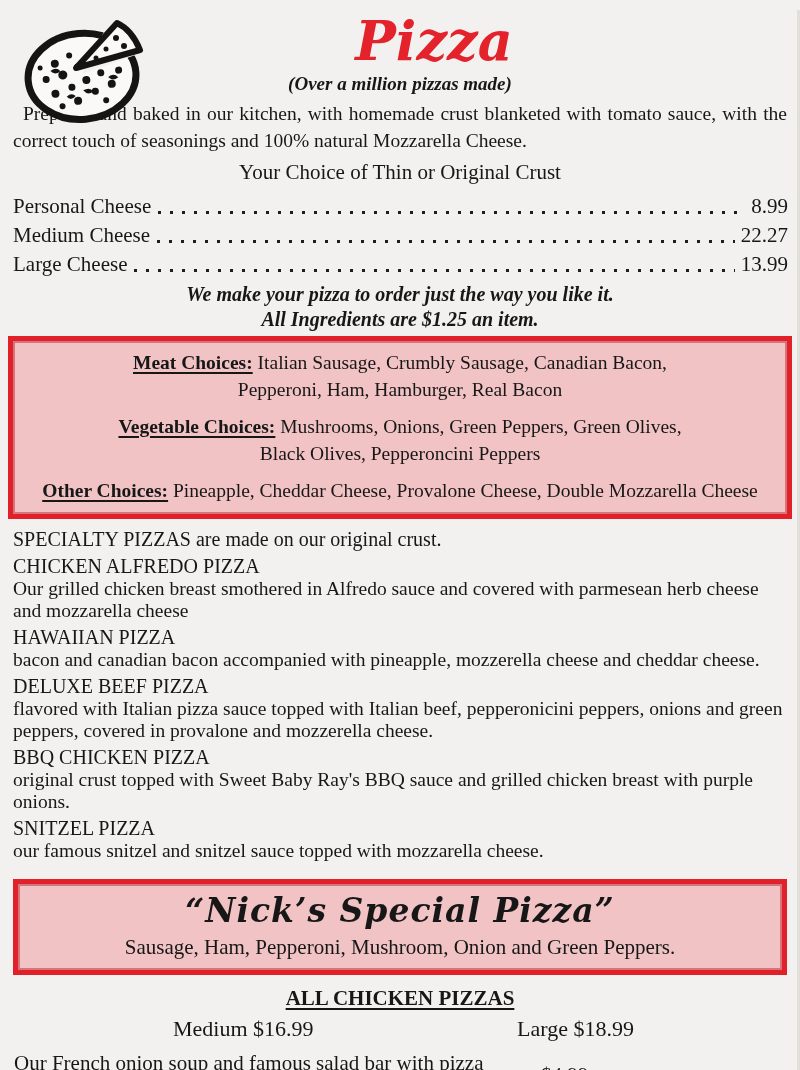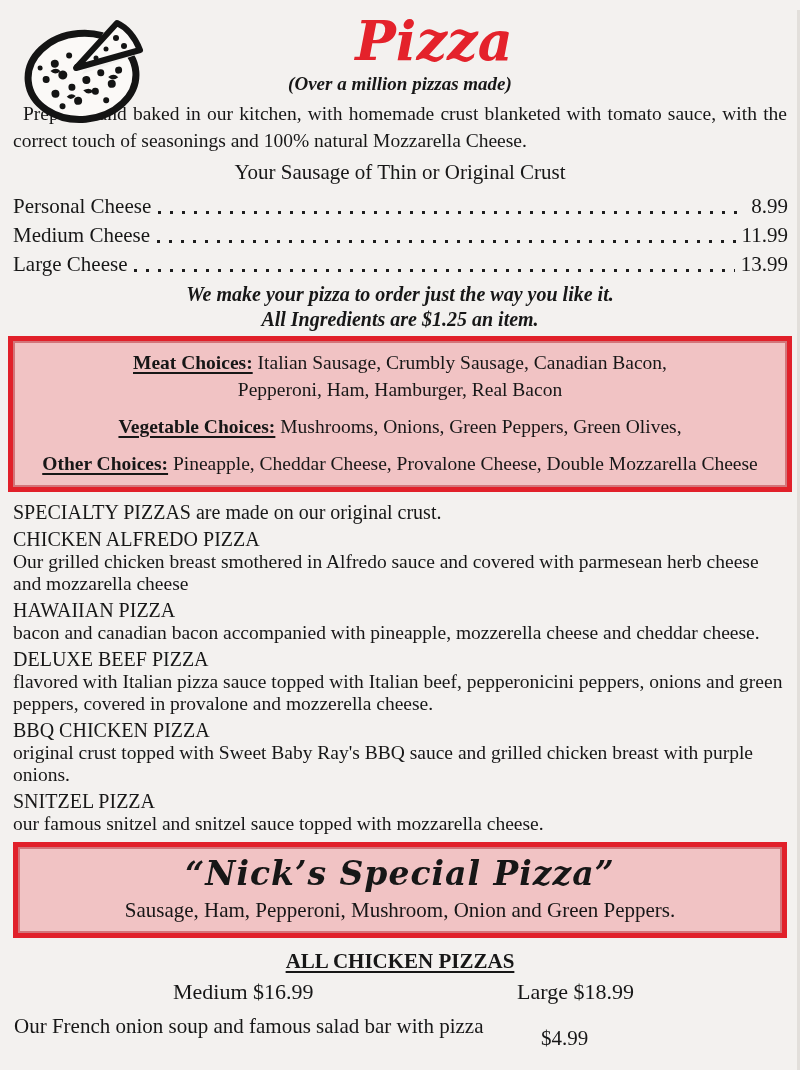--- a/index.html
+++ b/index.html
@@ -60,21 +60,21 @@
   }
 
   
   .specialty{margin:8px 13px 0;}
   .spec-heading{font-size:20px;line-height:24px;}
   .spec-item{margin-top:4px;}
   .spec-name{font-size:20px;line-height:23px;}
   .spec-desc{font-size:19.5px;line-height:22px;}
 
   
-  .special-box{margin-top:7px;margin-left:13px;margin-right:13px;text-align:center;padding:8px 8px 10px;}
+  .special-box{margin-top:17px;margin-left:13px;margin-right:13px;text-align:center;padding:8px 8px 10px;}
   .special-title{
     font-family:"DejaVu Serif", serif;font-style:italic;font-weight:bold;
     font-size:33px;line-height:38px;letter-spacing:1px;
   }
   .special-toppings{font-size:21px;line-height:26px;margin-top:4px;}
 
   
   .all-special-heading{
     text-align:center;font-weight:bold;font-size:21px;line-height:26px;margin-top:10px;
     text-decoration:underline;text-decoration-thickness:2px;text-underline-offset:3px;
@@ -125,32 +125,32 @@
         <circle cx="90" cy="33" r="2.5" fill="#141414"></circle>
         <circle cx="80" cy="42" r="2.5" fill="#141414"></circle>
       </g>
     </svg>
     <div class="title">Pizza</div>
     <div class="subtitle">(Over a million pizzas made)</div>
   </div>
 
   <p class="intro">Prepared and baked in our kitchen, with homemade crust blanketed with tomato sauce, with the correct touch of seasonings and 100% natural Mozzarella Cheese.</p>
 
-  <div class="crust">Your Sausage of Thin or Original Crust</div>
+  <div class="crust">Your Choice of Thin or Original Crust</div>
 
   <div class="prices">
     <div class="price-row">
       <span class="price-name">Personal Cheese</span>
       <span class="dots"></span>
       <span class="price-val">8.99</span>
     </div>
     <div class="price-row">
       <span class="price-name">Medium Cheese</span>
       <span class="dots"></span>
-      <span class="price-val">11.99</span>
+      <span class="price-val">22.27</span>
     </div>
     <div class="price-row">
       <span class="price-name">Large Cheese</span>
       <span class="dots"></span>
       <span class="price-val">13.99</span>
     </div>
   </div>
 
   <div class="notes">
     <div>We make your pizza to order just the way you like it.</div>
@@ -163,20 +163,21 @@
         <span class="choice-label">Meat Choices:</span>
         <span>Italian Sausage, Crumbly Sausage, Canadian Bacon,</span>
       </div>
       <div class="choice-line">Pepperoni, Ham, Hamburger, Real Bacon</div>
     </div>
     <div class="choice-group">
       <div class="choice-line">
         <span class="choice-label">Vegetable Choices:</span>
         <span>Mushrooms, Onions, Green Peppers, Green Olives,</span>
       </div>
+      <div class="choice-line">Black Olives, Pepperoncini Peppers</div>
     </div>
     <div class="choice-group">
       <div class="choice-line">
         <span class="choice-label">Other Choices:</span>
         <span>Pineapple, Cheddar Cheese, Provalone Cheese, Double Mozzarella Cheese</span>
       </div>
     </div>
   </div>
 
   <div class="specialty">

